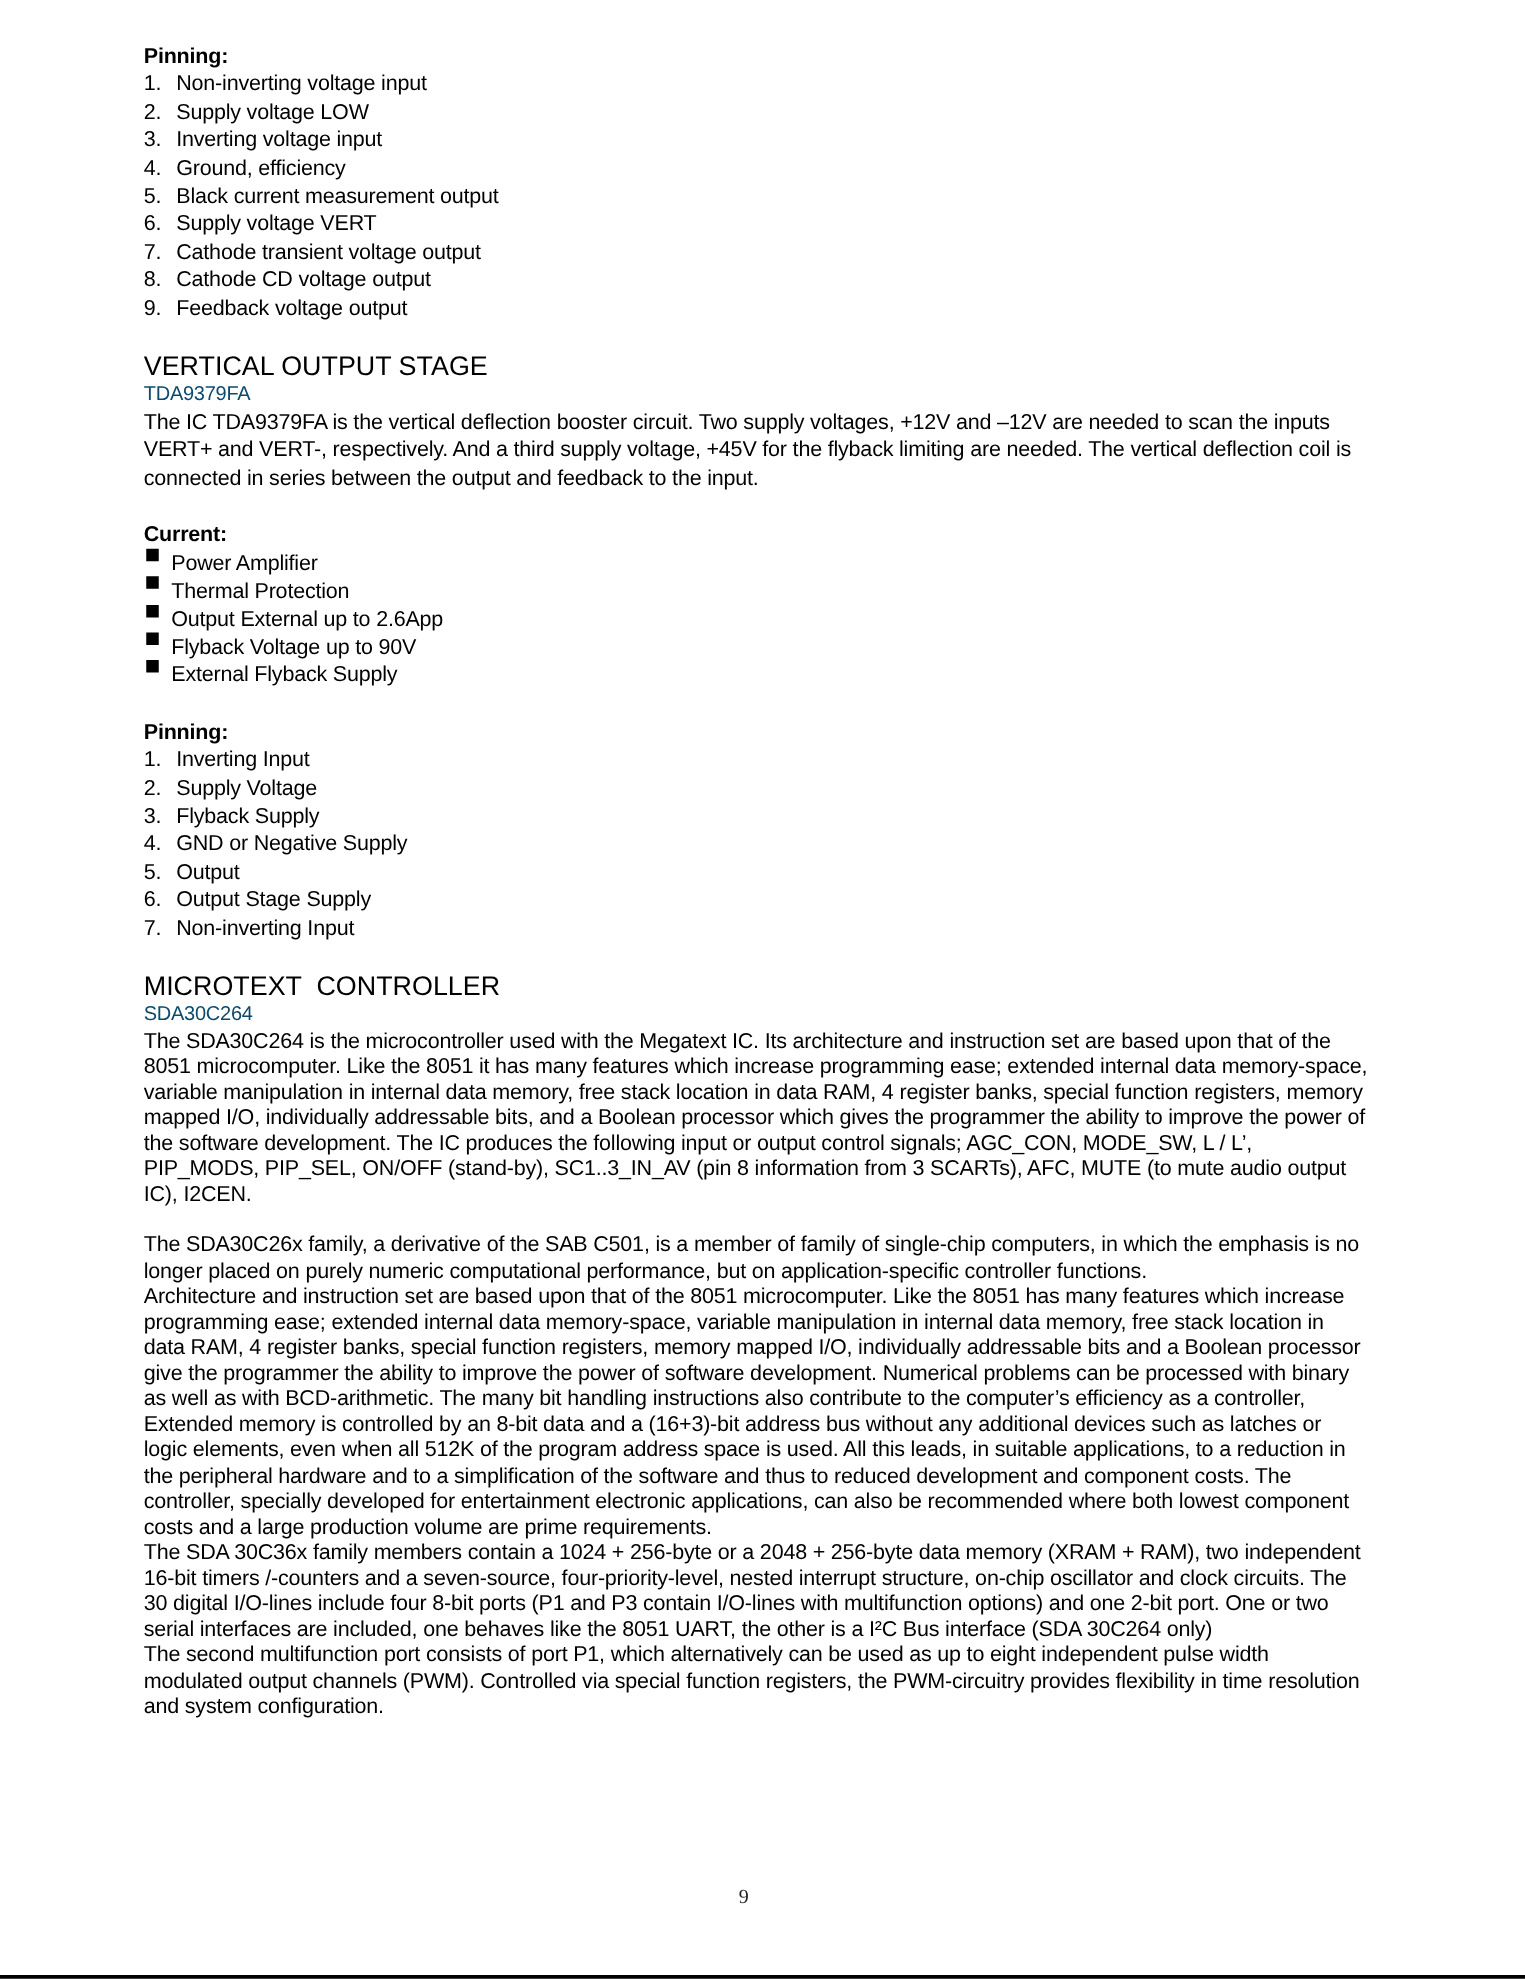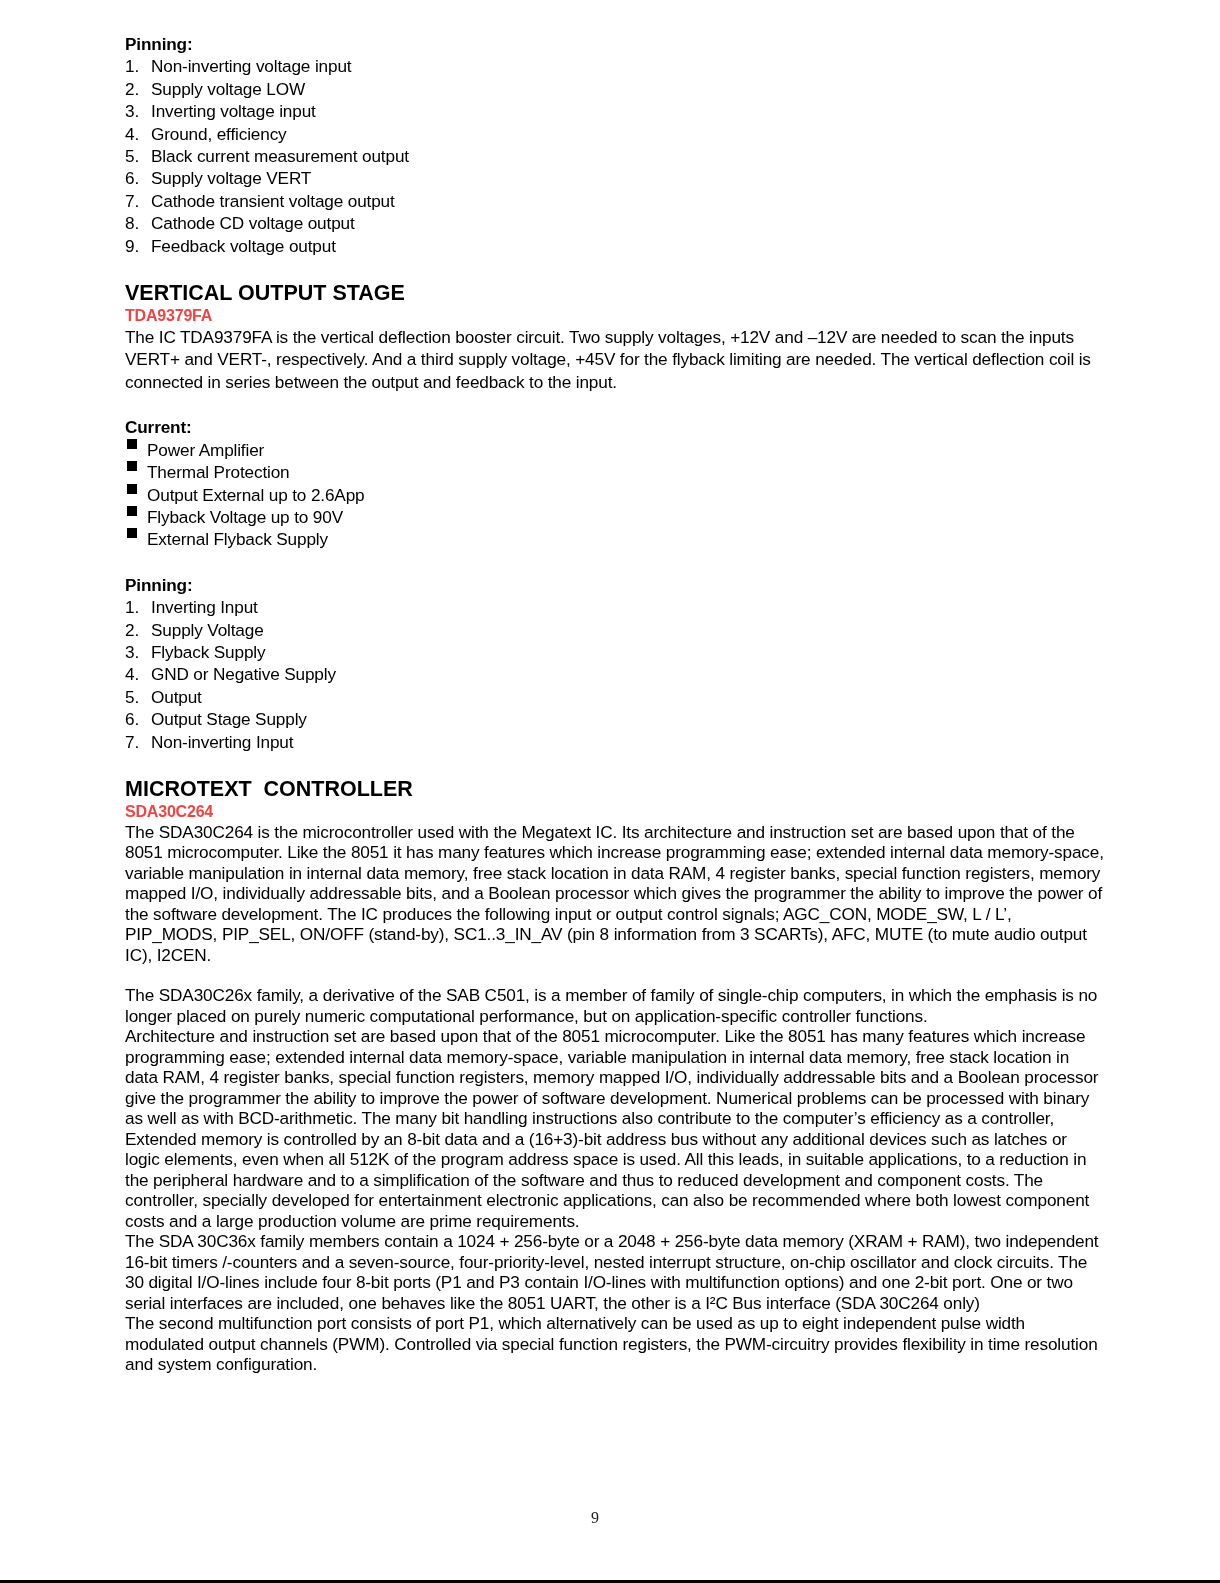--- a/index.html
+++ b/index.html
@@ -10,21 +10,21 @@
   body {
     width: 1220px;
     height: 1583px;
     position: relative;
     overflow: hidden;
     font-family: "Liberation Sans", sans-serif;
     color: #000000;
   }
   .page {
     position: absolute;
-    left: 125px;
+    left: 115px;
     top: 33px;
     width: 980px;
     font-size: 17.2px;
     line-height: 22.4px;
     letter-spacing: -0.15px;
   }
   .block-heading {
     font-weight: bold;
     font-size: 17.2px;
     line-height: 22.4px;
@@ -56,31 +56,31 @@
   ul.features li .bullet {
     display: inline-block;
     width: 10px;
     height: 10px;
     background: #000;
     margin-left: 2px;
     margin-right: 10px;
     flex: none;
   }
   .section-title {
-    font-weight: bold;
+    font-weight: normal;
     font-size: 21.5px;
     line-height: 26px;
     margin: 0;
     letter-spacing: 0px;
   }
   .section-subtitle {
-    font-weight: bold;
+    font-weight: normal;
     font-size: 16px;
     line-height: 20px;
-    color: #ef4444;
+    color: #0c4a6e;
     margin: 0;
     letter-spacing: -0.2px;
   }
   p {
     margin: 0;
   }
   .gap-md { height: 23px; }
   .tight p {
     line-height: 20.5px;
   }

